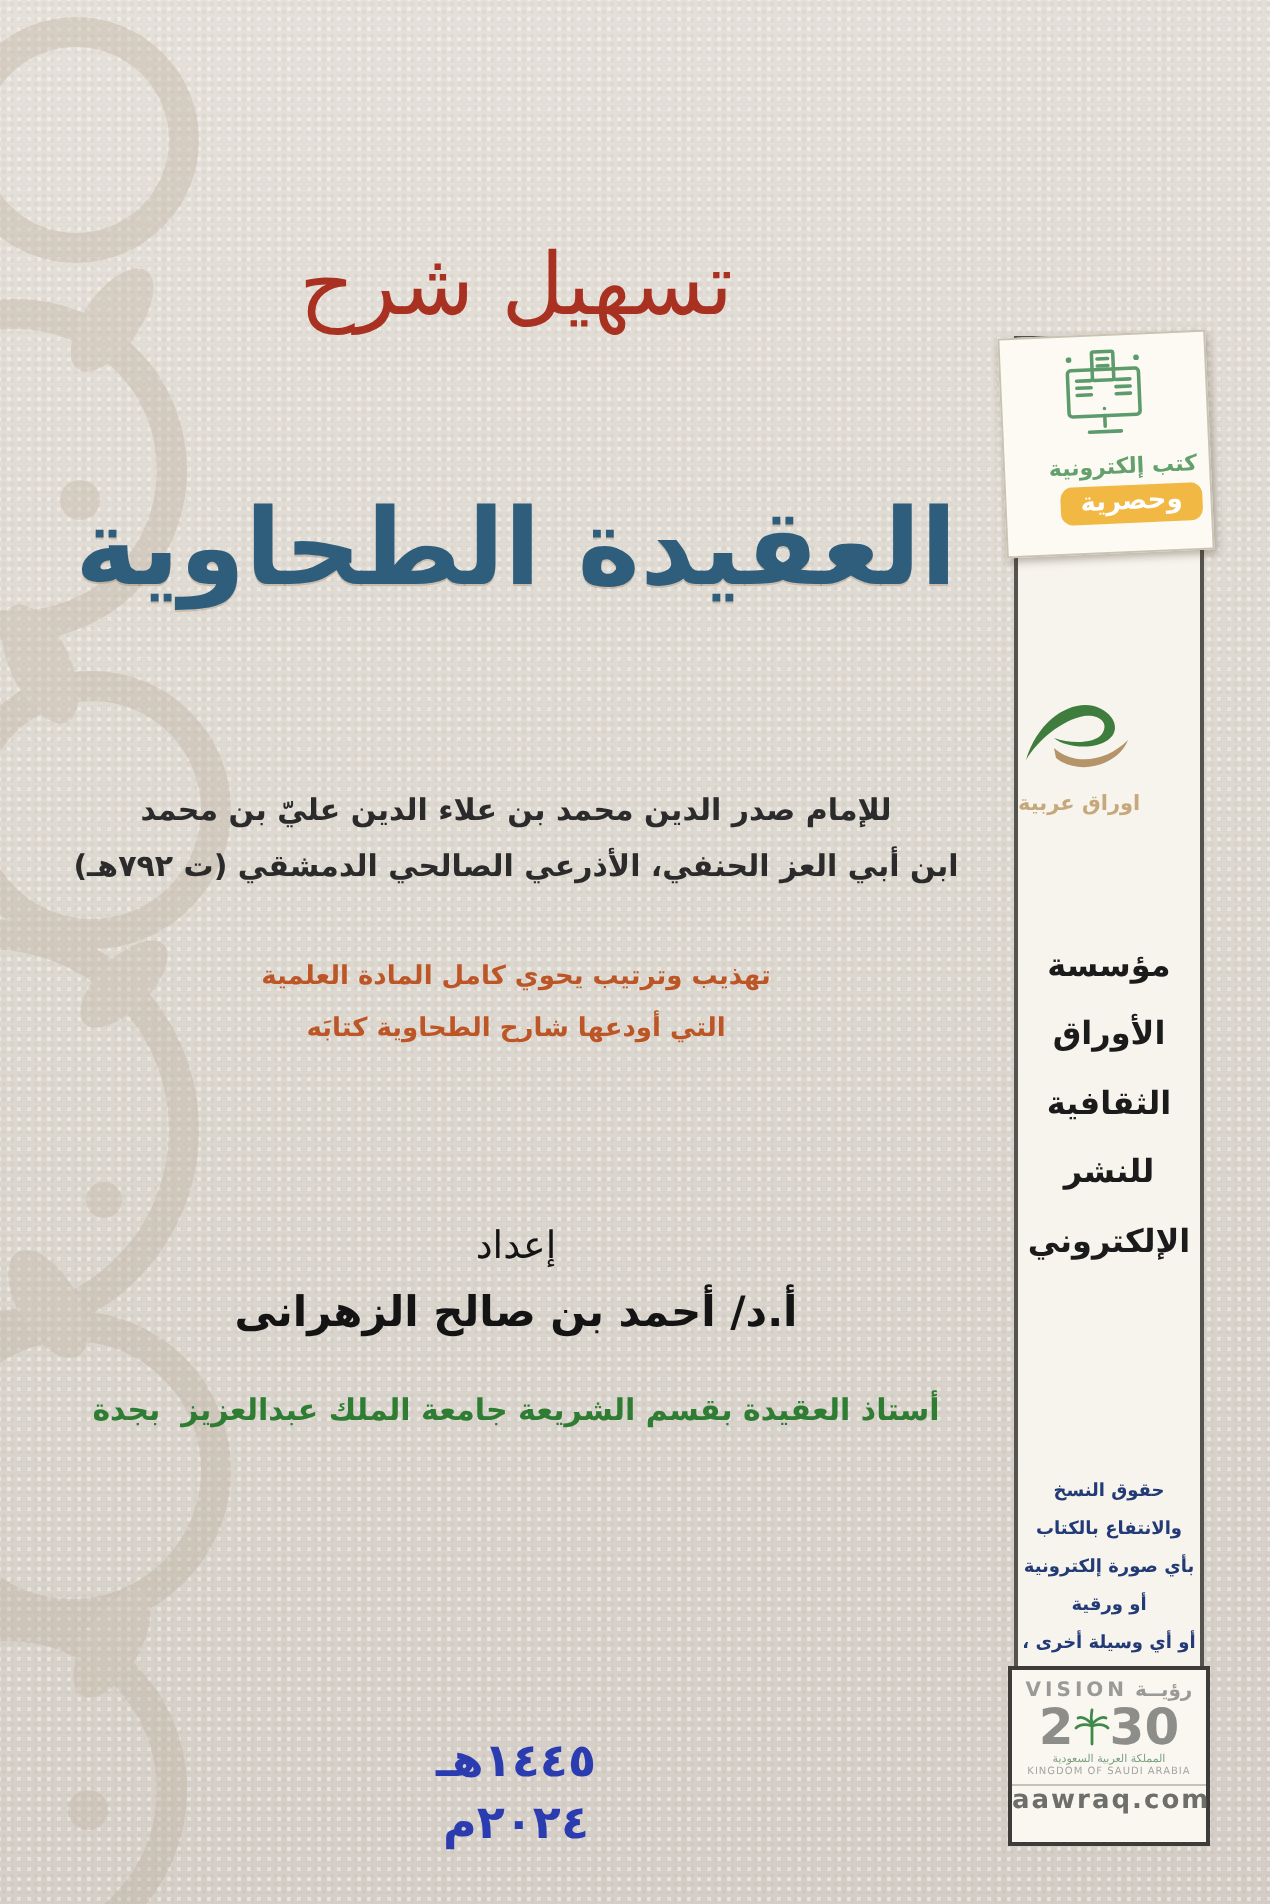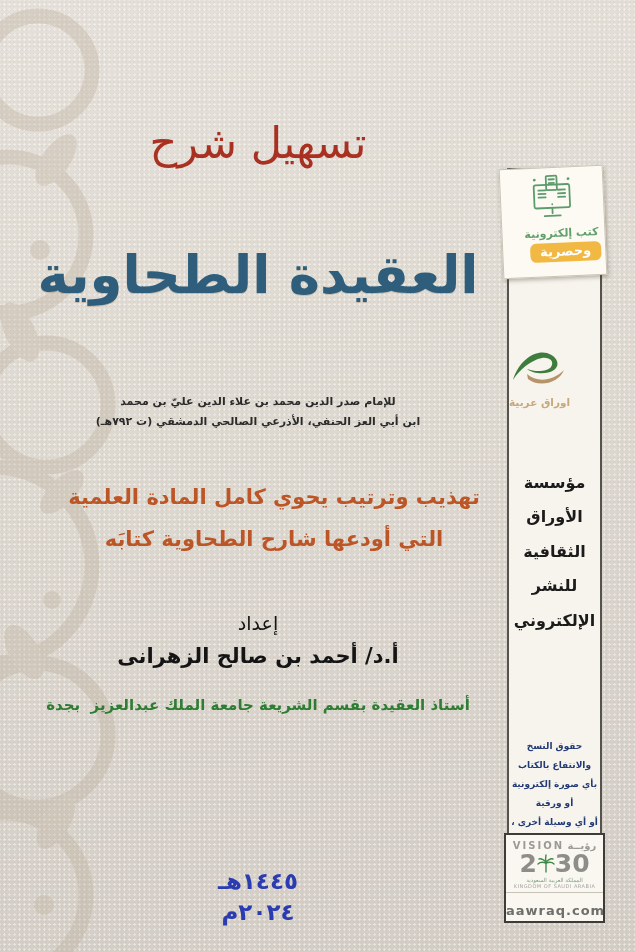--- a/index.html
+++ b/index.html
@@ -10,22 +10,22 @@
       radial-gradient(rgba(120,110,95,.05) 1px, transparent 1.2px) 0 0/4px 4px,
       radial-gradient(rgba(255,255,255,.45) 1px, transparent 1.2px) 2px 2px/5px 5px,
       linear-gradient(170deg,#e5e0d9 0%,#ddd8d0 45%,#d3cdc5 100%);
   }
   .abs{position:absolute;}
   
   .main-col{position:absolute;left:8px;top:0;width:500px;height:820px;text-align:center;direction:rtl;}
   .series-title{position:absolute;top:118px;left:0;width:100%;font-size:43px;color:#a93122;letter-spacing:1px;}
   .main-title{position:absolute;top:244px;left:0;width:100%;font-size:53px;font-weight:bold;color:#2e5e7b;
     text-shadow:0 1px 0 rgba(122,96,60,.25);white-space:nowrap;}
-  .author{position:absolute;top:392px;left:0;width:100%;font-size:11px;font-weight:bold;color:#2b2b2b;line-height:1.85;}
-  .subtitle{position:absolute;top:476px;left:16px;width:100%;font-size:21px;font-weight:bold;color:#bd5627;line-height:2.0;}
+  .author{position:absolute;top:392px;left:0;width:100%;font-size:15px;font-weight:bold;color:#2b2b2b;line-height:1.85;}
+  .subtitle{position:absolute;top:476px;left:0;width:100%;font-size:13px;font-weight:bold;color:#bd5627;line-height:2.0;}
   .prep-label{position:absolute;top:612px;left:0;width:100%;font-size:19px;color:#141414;}
   .prep-name{position:absolute;top:644px;left:0;width:100%;font-size:21px;font-weight:bold;color:#141414;}
   .prep-role{position:absolute;top:696px;left:0;width:100%;font-size:15px;font-weight:bold;color:#2e7d33;}
   .date-block{position:absolute;top:866px;left:0;width:100%;font-size:23px;font-weight:bold;color:#2b3cb0;line-height:1.35;}
   
   .sidebar{position:absolute;left:507px;top:168px;width:95px;height:755px;background:#f7f4ee;
     border:2px solid #55534d;box-sizing:border-box;direction:rtl;}
   .badge-card{position:absolute;top:-3px;left:-8px;width:104px;height:110px;background:#fcfaf3;
     border:1px solid #c9c3b4;box-shadow:1px 2px 4px rgba(60,50,30,.35);transform:rotate(-2.5deg);
     text-align:center;box-sizing:border-box;padding-top:6px;}
@@ -39,21 +39,21 @@
   .copyright{position:absolute;top:520px;left:0;width:100%;text-align:center;font-size:9px;font-weight:bold;
     color:#223a75;line-height:2.1;margin-top:47px;}
   .vision-box{position:absolute;bottom:-2px;left:-5px;width:101px;height:90px;background:#faf7f1;
     border:2px solid #3e3c38;box-sizing:border-box;text-align:center;padding-top:5px;}
   .vision-line{font-size:10px;font-weight:bold;color:#9a9a97;letter-spacing:2px;direction:rtl;}
   .vision-line .ar{letter-spacing:0;}
   .vision-year{display:flex;justify-content:center;align-items:center;direction:ltr;
     font-size:25px;font-weight:bold;color:#8d8d8a;line-height:1;}
   .vision-country-ar{font-size:5.5px;color:#7ba183;margin-top:1px;}
   .vision-country-en{font-size:5px;color:#a5a5a2;letter-spacing:.5px;}
-  .vision-site{margin-top:3px;border-top:1px solid #c6c2b8;padding-top:10px;font-size:13px;font-weight:bold;
+  .vision-site{margin-top:3px;border-top:1px solid #c6c2b8;padding-top:0;font-size:13px;font-weight:bold;
     color:#6e6e6a;letter-spacing:1px;direction:ltr;}
 </style>
 </head>
 <body>
 
 <div id="cover">
 
   <svg class="abs" width="150" height="952" viewBox="0 0 150 952" style="left:0;top:0;opacity:.38">
     <g fill="none" stroke="#bfb2a0" stroke-width="15">
       <circle cx="38" cy="70" r="54"></circle>

